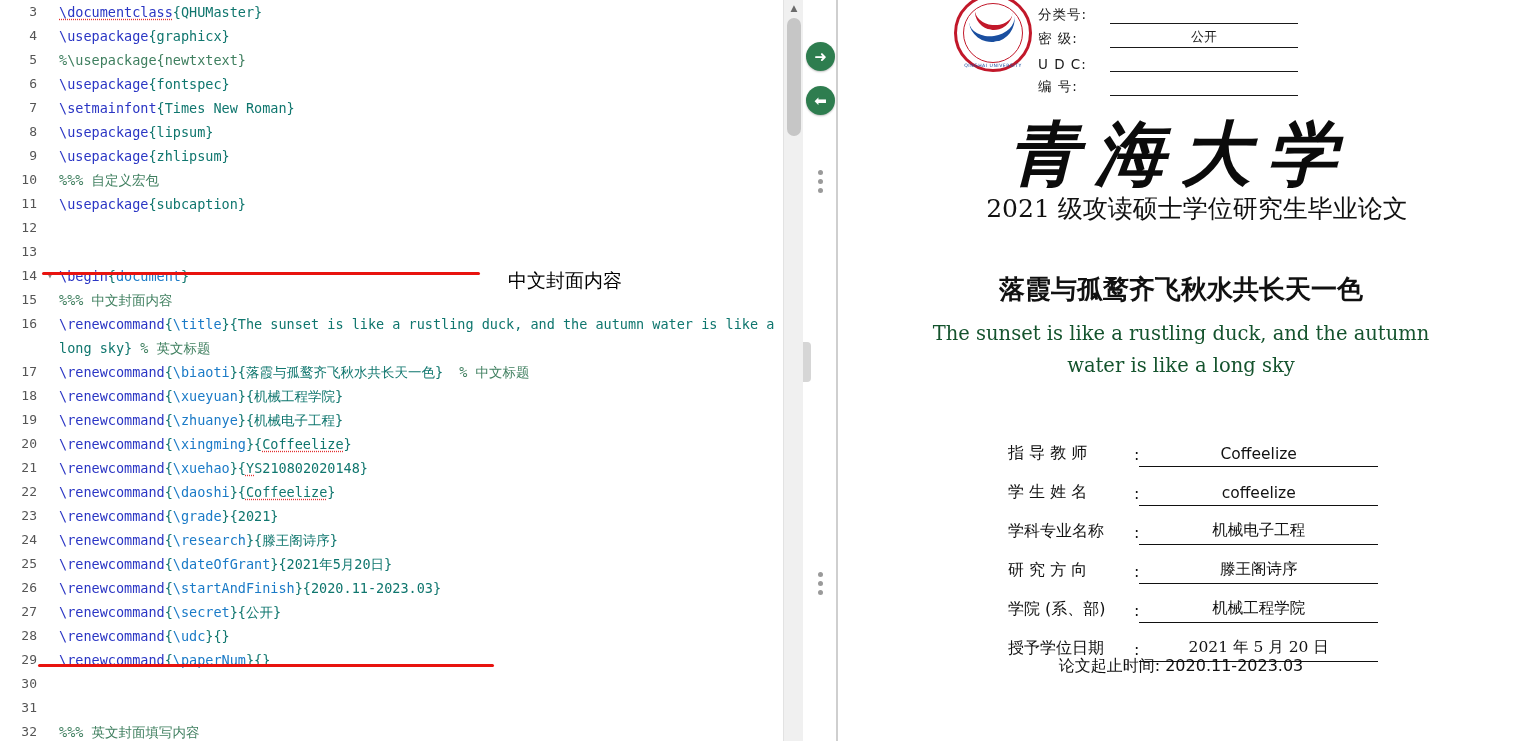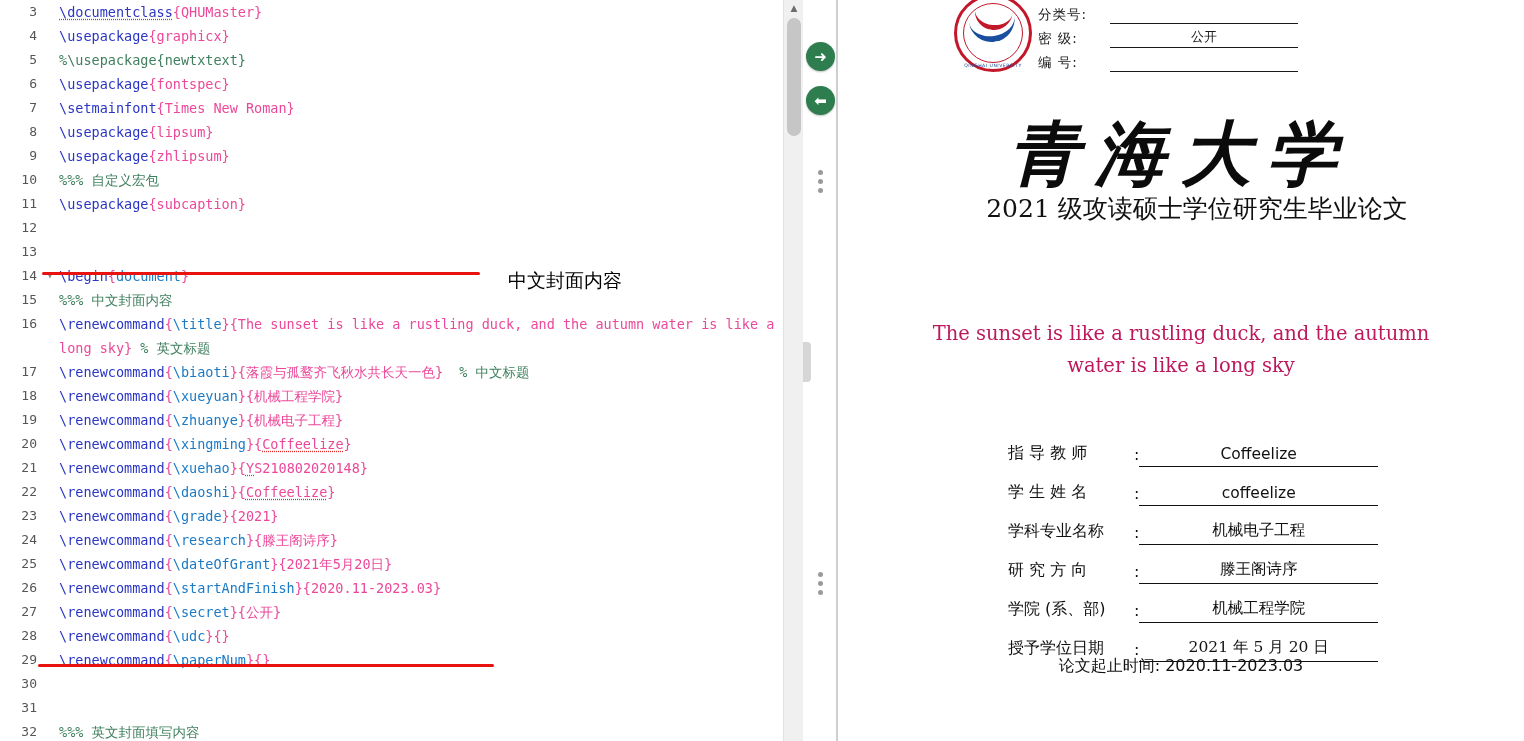--- a/index.html
+++ b/index.html
@@ -58,21 +58,21 @@
   }
   .code-text {
     flex: 1 1 auto;
     white-space: pre-wrap;
     word-break: break-word;
     padding-left: 3px;
     line-height: 24px;
   }
   .kw { color: #2a35c4; }
   .cmdname { color: #1a7ac7; }
-  .brace { color: #ec4899; }
+  .brace { color: #0f766e; }
   .cmt { color: #3f7f5f; }
   .spell {
     text-decoration: underline;
     text-decoration-style: dotted;
     text-decoration-color: #e03030;
     text-underline-offset: 2px;
   }
 
   
   .annot-line {
@@ -282,21 +282,21 @@
     font-family: "DejaVu Serif", serif;
     color: #111;
   }
   .title-en {
     position: absolute;
     left: 64px; top: 318px; width: 558px;
     text-align: center;
     font-size: 19.5px;
     line-height: 32px;
     font-family: "DejaVu Serif", serif;
-    color: #be185d;
+    color: #14532d;
   }
 
   .info-table {
     position: absolute;
     left: 170px; top: 428px;
     width: 370px;
     font-family: "DejaVu Sans", sans-serif;
     font-size: 16px;
     color: #111;
   }
@@ -535,27 +535,32 @@
       <div class="meta-block">
         <div class="meta-row">
           <span class="meta-label">分类号:</span>
           <span class="meta-val"></span>
         </div>
         <div class="meta-row">
           <span class="meta-label">密    级:</span>
           <span class="meta-val">公开</span>
         </div>
         <div class="meta-row">
+          <span class="meta-label">U D C:</span>
+          <span class="meta-val"></span>
+        </div>
+        <div class="meta-row">
           <span class="meta-label">编   号:</span>
           <span class="meta-val"></span>
         </div>
       </div>
 
       <div class="uni-name">青海大学</div>
       <div class="thesis-kind">2021 级攻读硕士学位研究生毕业论文</div>
+      <div class="title-cn">落霞与孤鹜齐飞秋水共长天一色</div>
       <div class="title-en">The sunset is like a rustling duck, and the autumn water is like a long sky</div>
 
       <div class="info-table">
         <div class="info-row">
           <span class="info-label">指 导 教 师</span>
           <span class="info-colon">:</span>
           <span class="info-val">Coffeelize</span>
         </div>
         <div class="info-row">
           <span class="info-label">学 生 姓 名</span>

